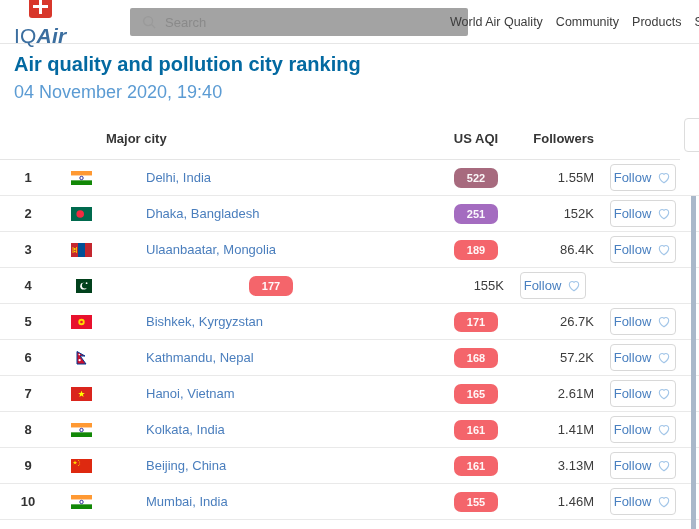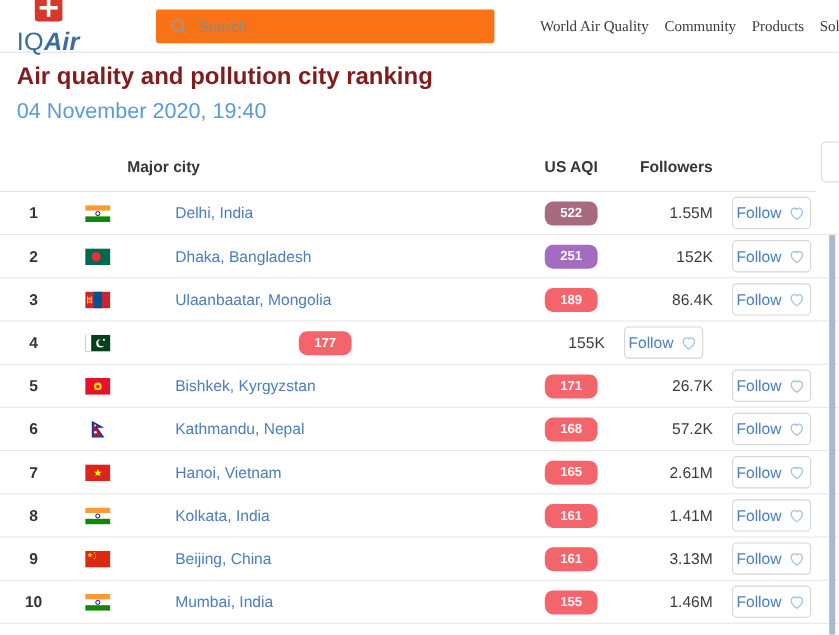--- a/index.html
+++ b/index.html
@@ -8,32 +8,32 @@
 
   
   .topbar { position:absolute; left:0; top:0; width:699px; height:44px; background:#fff;
     border-bottom:1px solid #e6e6e6; display:flex; align-items:center; }
   .logo { display:flex; align-items:center; gap:6px; margin-left:14px; cursor:pointer;flex-direction:column; }
   .logo-sq { width:23px; height:23px; background:#d8372b; border-radius:3px; position:relative; flex:0 0 auto; }
   .logo-sq::before { content:""; position:absolute; left:10px; top:4px; width:3px; height:15px; background:#fff; }
   .logo-sq::after  { content:""; position:absolute; left:4px; top:10px; width:15px; height:3px; background:#fff; }
   .logo-text { font-size:21px; color:#3b6e9f; letter-spacing:0.2px; }
   .logo-text .air { font-style:italic; font-weight:bold; }
-  .searchbox { position:absolute; left:130px; top:8px; width:282px; height:28px; background:#f97316;
+  .searchbox { position:absolute; left:130px; top:8px; width:338px; height:28px; background:#a3a3a3;
     border-radius:2px; display:flex; align-items:center; }
   .searchbox svg { margin:0 8px 0 12px; }
   .searchbox input { border:none; background:transparent; outline:none; font-size:13px; color:#444;
     font-family:"Liberation Sans", sans-serif; width:220px; }
   .searchbox input::placeholder { color:#8a8a8a; }
   .nav { position:absolute; left:450px; top:0; height:44px; display:flex; align-items:center;
     gap:13px; white-space:nowrap; }
-  .nav a { font-size:12.5px; color:#3c3c3c; text-decoration:none; cursor:pointer;font-family:Liberation Serif, serif; }
+  .nav a { font-size:12.5px; color:#3c3c3c; text-decoration:none; cursor:pointer; }
 
   
-  .page-title { position:absolute; left:14px; top:53px; font-size:20px; font-weight:bold; color:#7f1d1d; }
+  .page-title { position:absolute; left:14px; top:53px; font-size:20px; font-weight:bold; color:#0369a1; }
   .page-date  { position:absolute; left:14px; top:82px; font-size:18px; color:#5b9bd3; }
 
   
   .grid-cols { display:grid; grid-template-columns:56px 50px 330px 80px 90px 1fr; align-items:center; }
   .thead { position:absolute; left:0; top:118px; width:680px; height:42px;
     border-bottom:1px solid #e5e5e5; font-size:13px; font-weight:bold; color:#363636; }
   .th-aqi { text-align:center; }
   .th-followers { text-align:right; padding-right:12px; }
   .rows { position:absolute; left:0; top:160px; width:699px; }
   .row { height:36px; border-bottom:1px solid #e9e9e9; }

